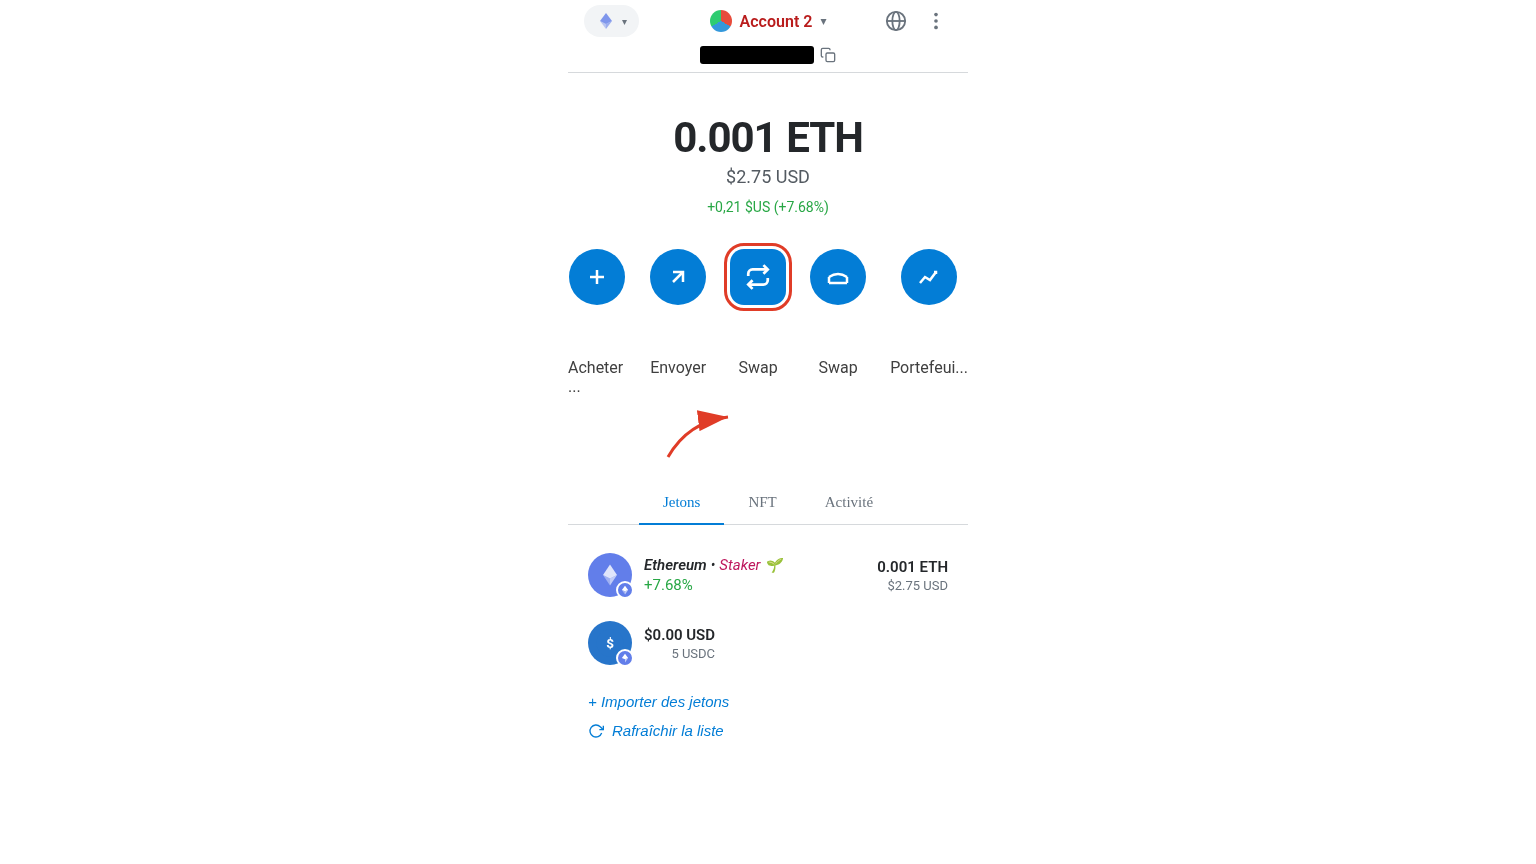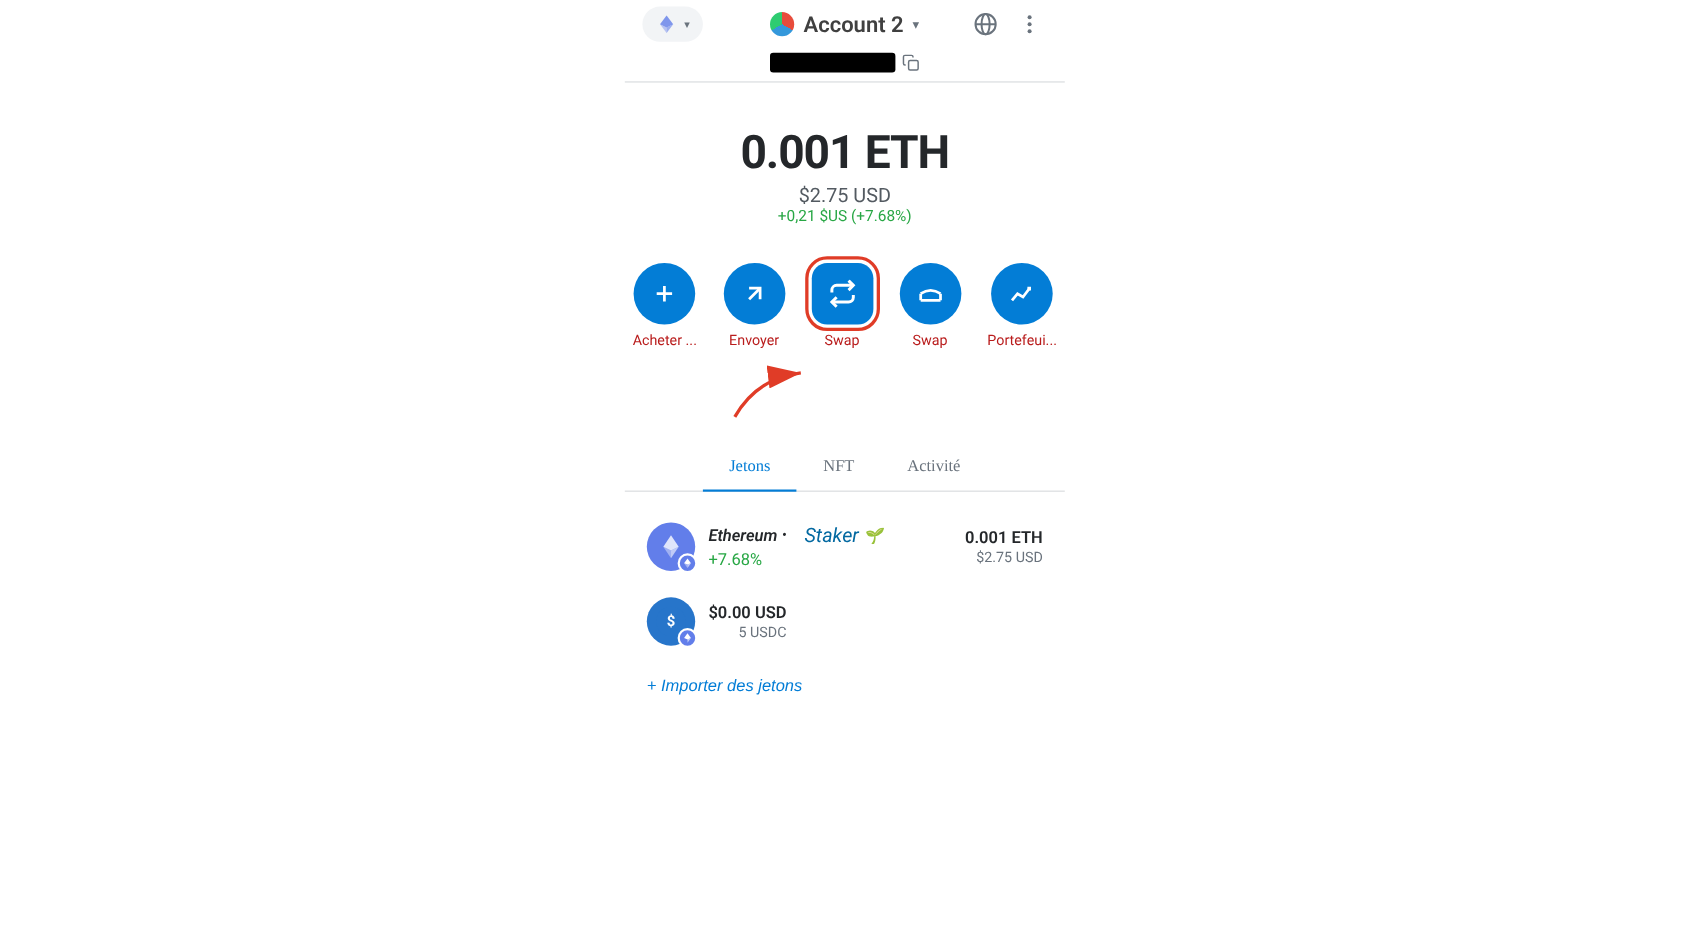--- a/index.html
+++ b/index.html
@@ -59,23 +59,23 @@
     }
 
     .account-avatar {
       width: 22px;
       height: 22px;
       border-radius: 50%;
       background: conic-gradient(#e74c3c 0deg 120deg, #3498db 120deg 240deg, #2ecc71 240deg 360deg);
     }
 
     .account-name {
-      font-size: 20px;
+      font-size: 16px;
       font-weight: 600;
-      color: #404040;
+      color: #b91c1c;
     }
 
     .account-chevron {
       color: #6a737d;
       font-size: 12px;
     }
 
     .header-actions {
       display: flex;
       align-items: center;
@@ -143,21 +143,21 @@
 
     .balance-usd {
       font-size: 18px;
       color: #535a61;
       margin-top: 4px;
     }
 
     .balance-change {
       font-size: 14px;
       color: #28a745;
-      margin-top: 0;
+      margin-top: 12px;
     }
 
     
     .action-buttons {
       display: flex;
       justify-content: center;
       gap: 24px;
       padding: 24px 0 16px;
     }
 
@@ -185,23 +185,24 @@
 
     .action-btn.swap-highlighted {
       outline: 3px solid #e03c27;
       outline-offset: 3px;
       border-radius: 14px;
       width: 56px;
       height: 56px;
     }
 
     .action-label {
-      font-size: 13px;
-      color: #b91c1c;
+      font-size: 16px;
+      color: #404040;
       font-weight: 400;
+      margin-top: 45px;
     }
 
     
     .arrow-container {
       display: flex;
       justify-content: center;
       position: relative;
       height: 60px;
       margin-bottom: 10px;
     }
@@ -289,23 +290,22 @@
       font-style: italic;
     }
 
     .token-name {
       font-size: 15px;
       font-weight: 600;
       color: #24272a;
     }
 
     .token-staker {
-      font-size: 18px;
-      color: #0369a1;
-      margin-left: 12px;
+      font-size: 15px;
+      color: #be185d;
     }
 
     .token-staker-icon {
       font-size: 14px;
     }
 
     .token-change {
       font-size: 15px;
       color: #28a745;
       margin-top: 2px;
@@ -533,15 +533,22 @@
         <div class="token-usd">5 USDC</div>
       </div>
     </div>
 
   </div>
 
   <div class="list-actions">
     <button class="list-action-btn">
       <span>+ Importer des jetons</span>
     </button>
+    <button class="list-action-btn">
+      <svg width="16" height="16" viewBox="0 0 24 24" fill="none" stroke="#037dd6" stroke-width="2">
+        <polyline points="23 4 23 10 17 10"></polyline>
+        <path d="M20.49 15a9 9 0 11-2.12-9.36L23 10"></path>
+      </svg>
+      <span>Rafraîchir la liste</span>
+    </button>
   </div>
 
 </div>
 
 </body></html>

